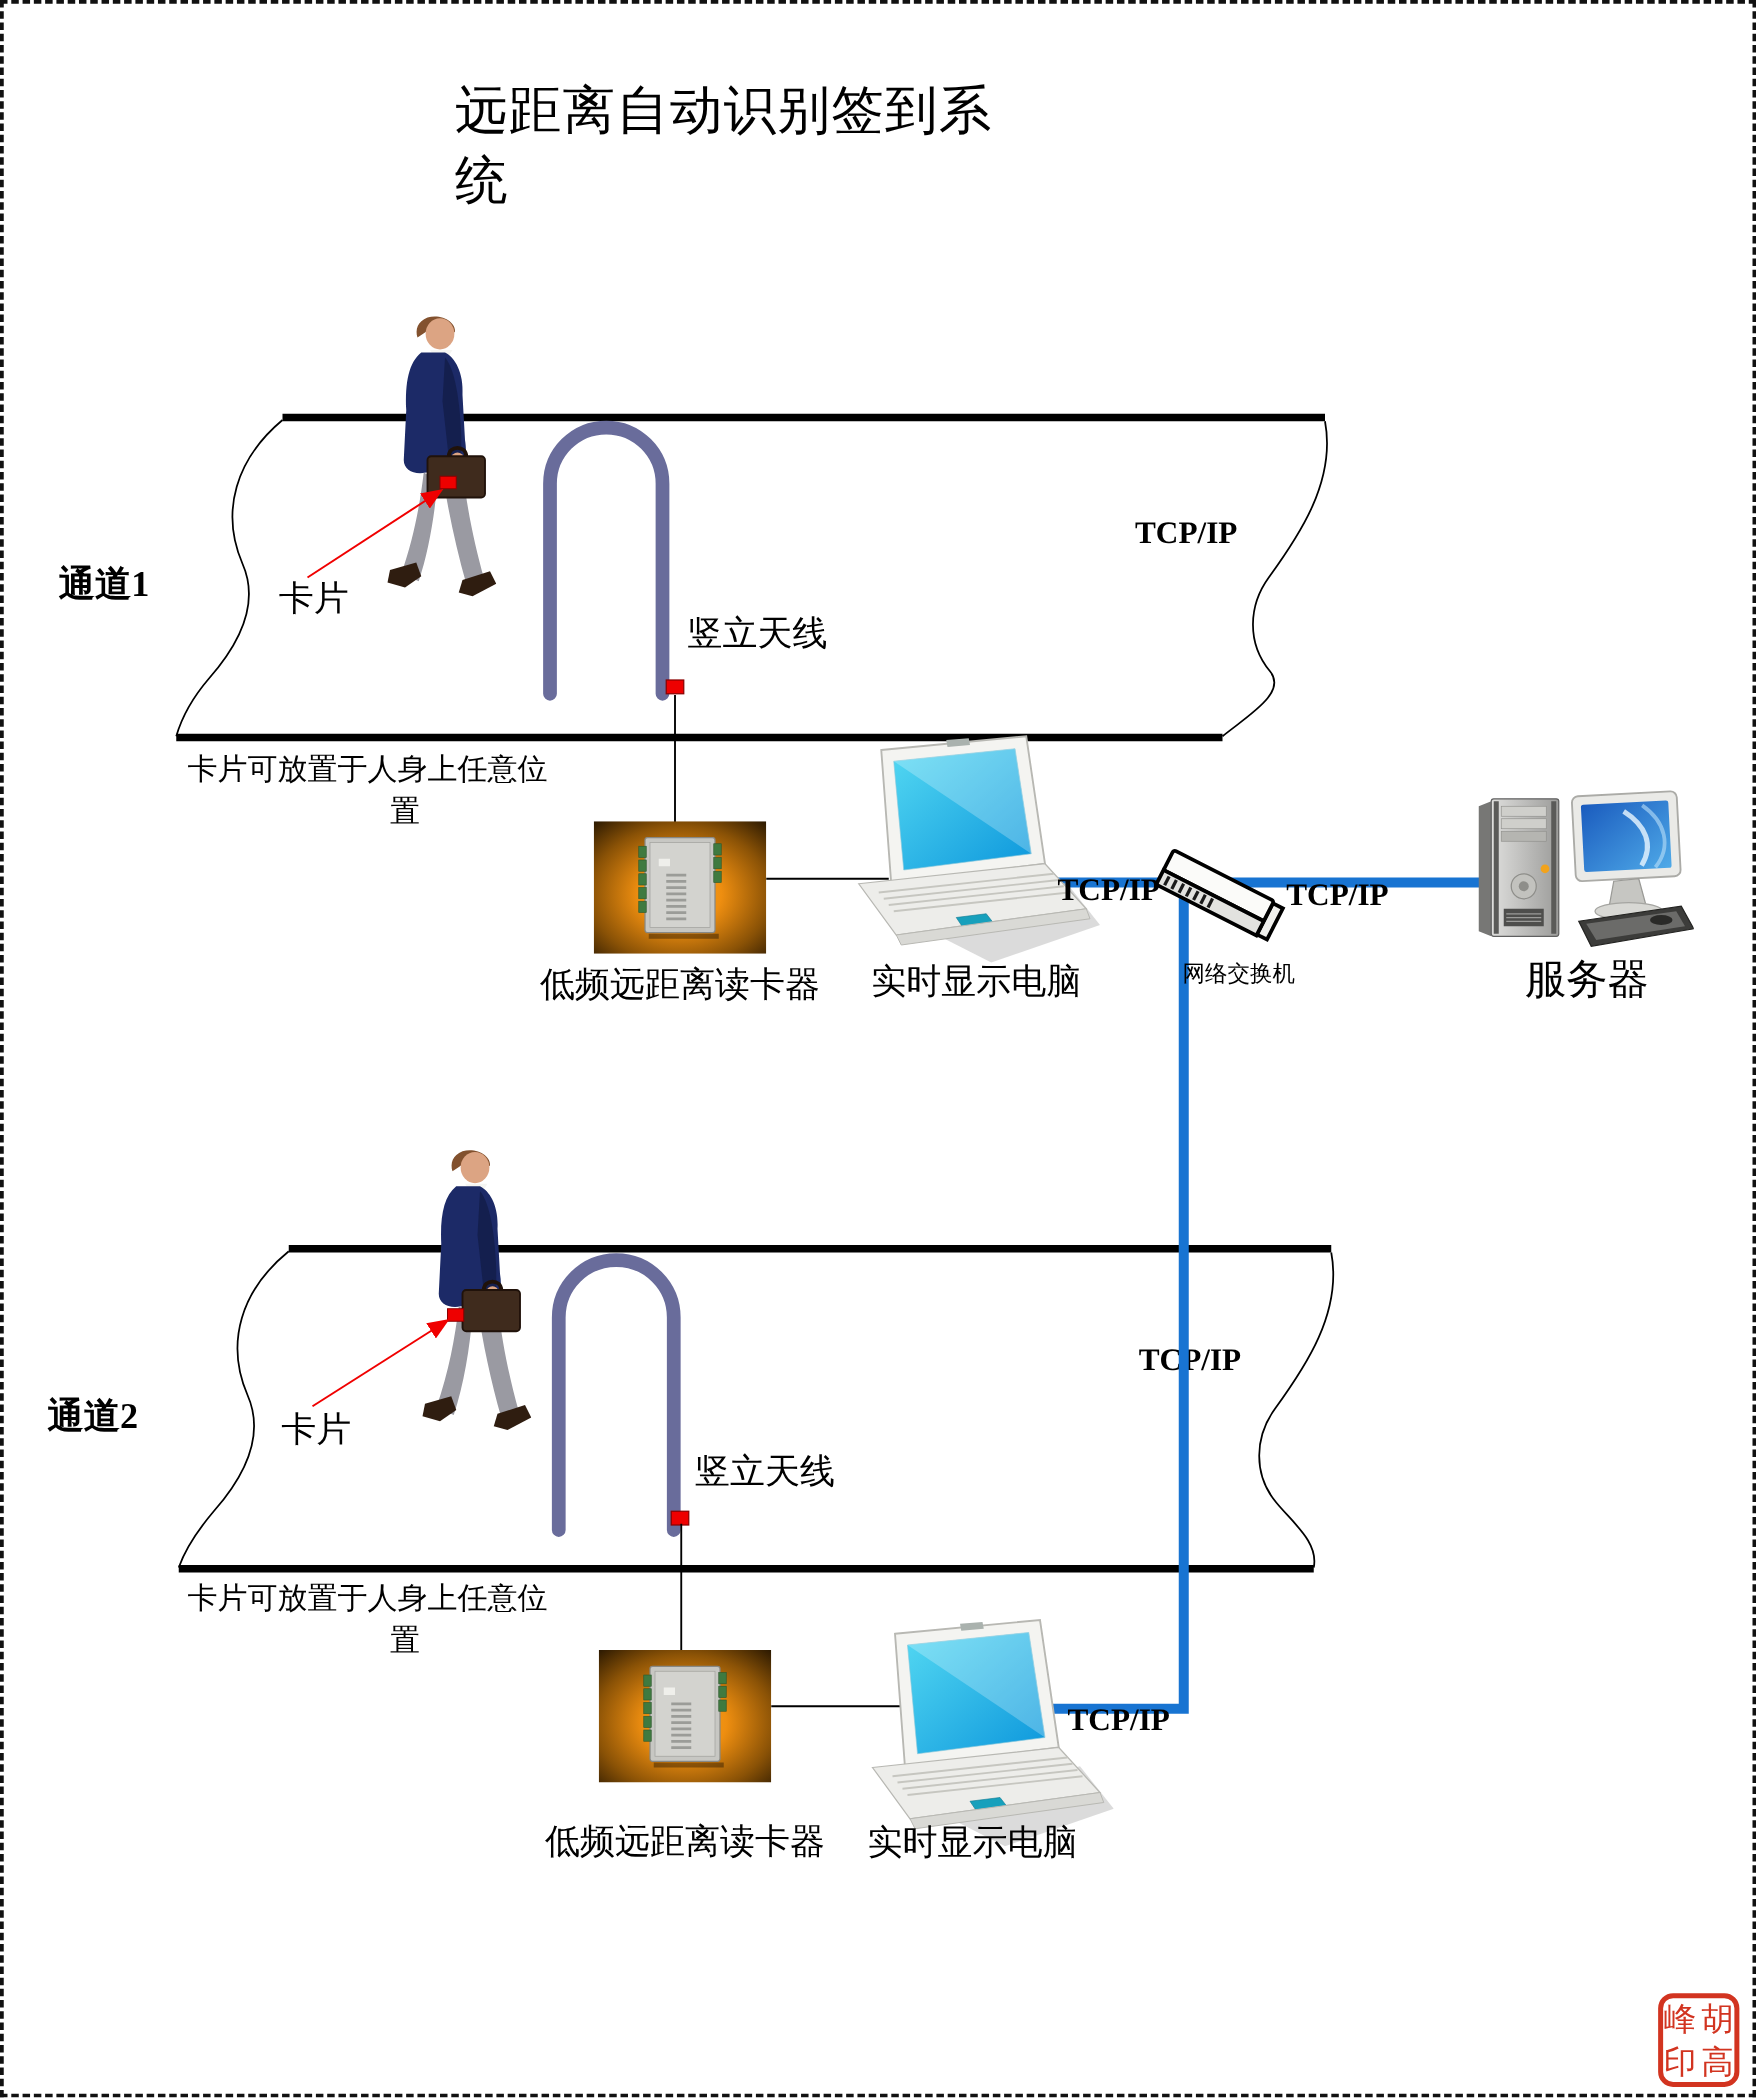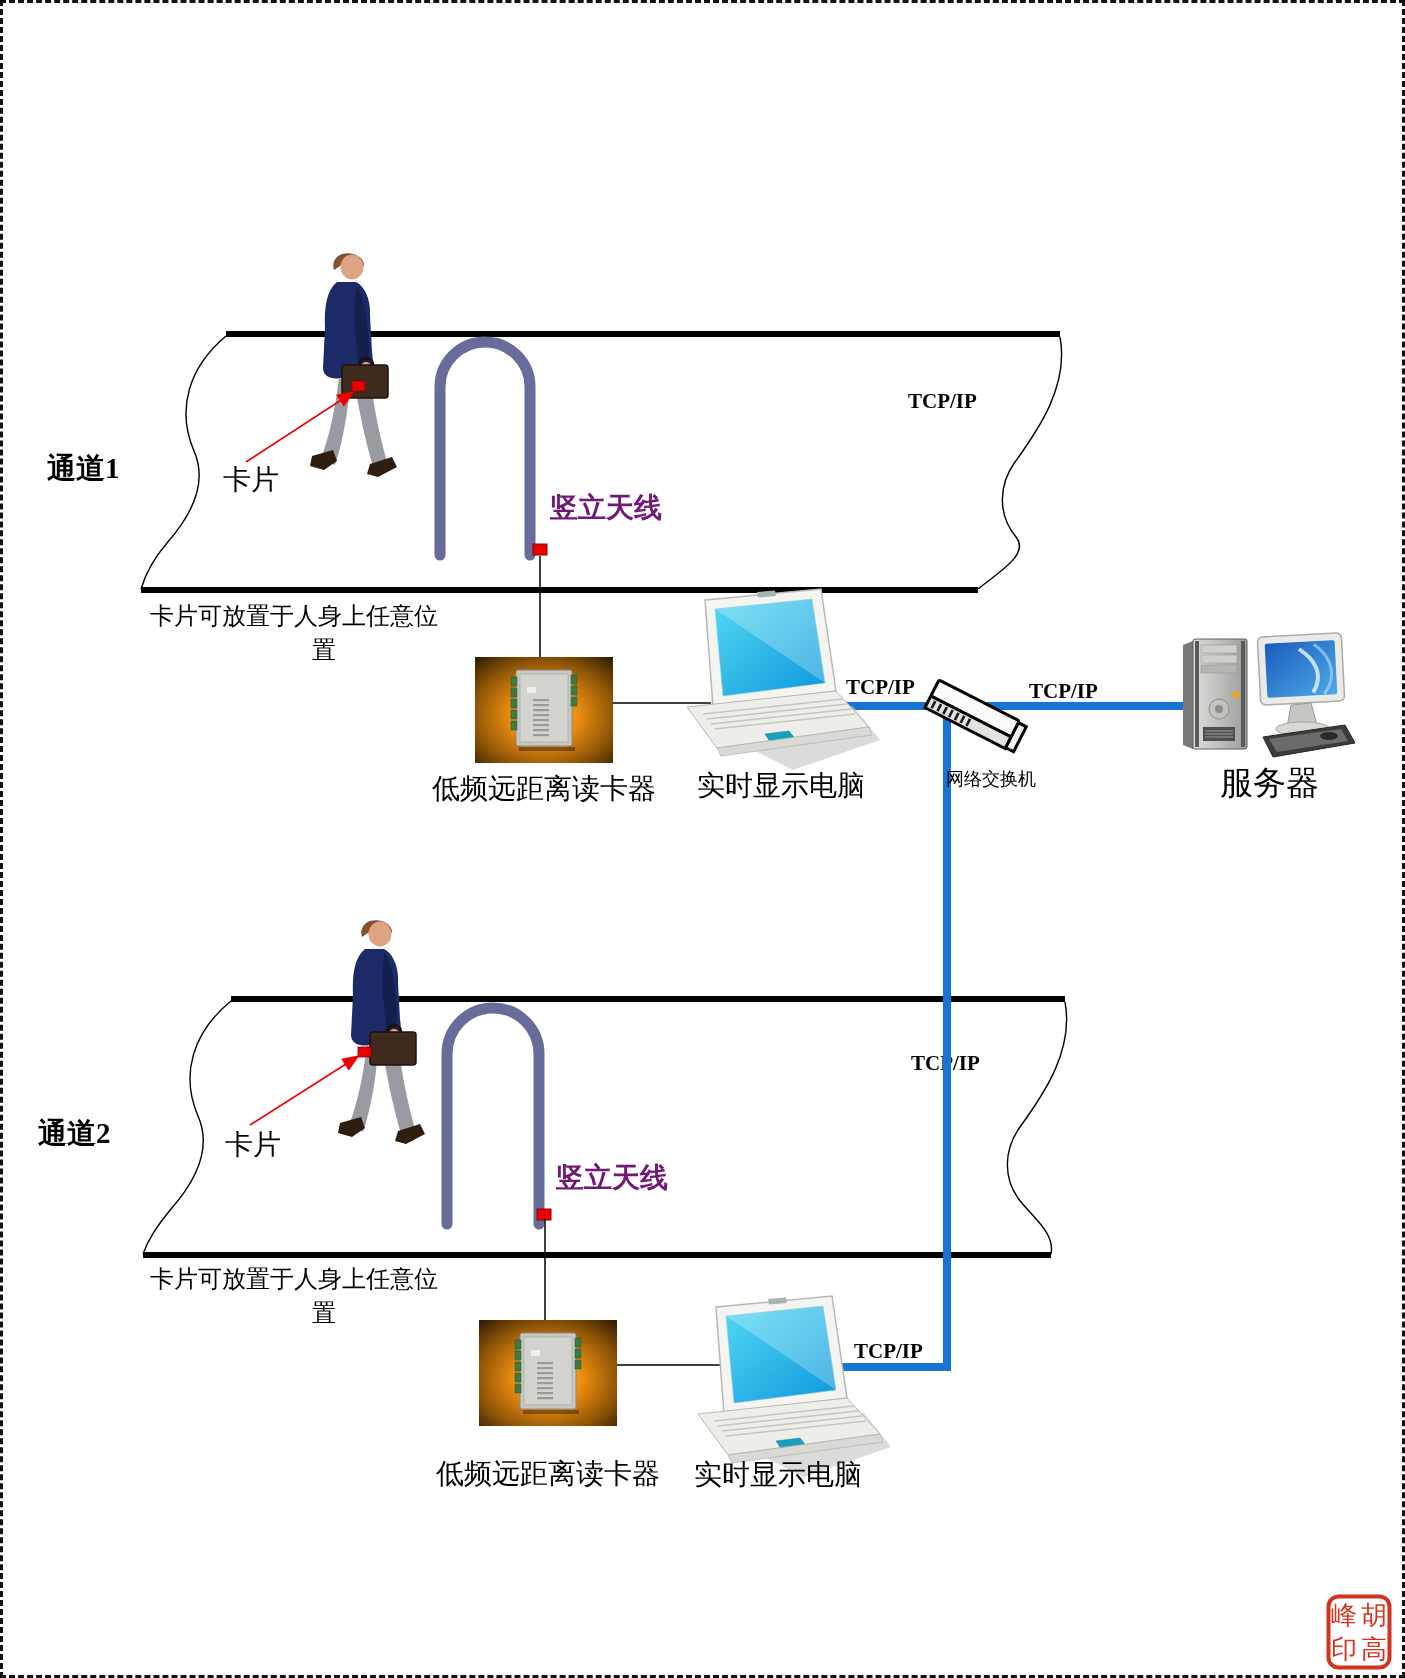--- a/index.html
+++ b/index.html
@@ -14,22 +14,22 @@
     color:#000;
   }
   .layer{position:absolute;left:0;top:0;}
   .lbl{position:absolute;white-space:nowrap;line-height:1.15;z-index:4;}
   .title{
     position:absolute;left:361px;top:57px;width:440px;
     font-size:42px;letter-spacing:1px;z-index:4;
   }
   .chan{font-size:29px;font-weight:bold;}
   .cjk28{font-size:28px;}
-  .brown{color:#701a75;font-weight:bold;}
-  .tcpip{font-size:21px;font-weight:bold;font-family:"Liberation Serif","DejaVu Serif",serif;}
+  .brown{color:#000000;}
+  .tcpip{font-size:25px;font-weight:bold;font-family:"Liberation Serif","DejaVu Serif",serif;margin-top:24px;}
   .note{
     position:absolute;width:348px;font-size:24px;line-height:34px;
     white-space:nowrap;z-index:4;
   }
   .note .c{text-align:center;white-space:normal;}
   .small22{font-size:18px;}
   .big33{font-size:33px;}
   .dev{position:absolute;z-index:3;}
   .under{z-index:1;}
   #base-svg{z-index:1;}
@@ -303,20 +303,21 @@
       <rect x="3.5" y="3.5" width="61" height="71" rx="10" fill="none" stroke="#D23420" stroke-width="4"></rect>
       <g fill="#D23420" font-size="26" text-anchor="middle" font-family="'Liberation Serif','DejaVu Serif',serif">
         <text x="49" y="31">胡</text>
         <text x="49" y="65">高</text>
         <text x="19" y="31">峰</text>
         <text x="19" y="65">印</text>
       </g>
     </svg>
   </div>
 
+  <div class="title">远距离自动识别签到系统</div>
 
   <div class="lbl chan" style="left:44px;top:449px;">通道1</div>
   <div class="lbl cjk28" style="left:220px;top:461px;">卡片</div>
   <div class="lbl cjk28 brown" style="left:547px;top:489px;">竖立天线</div>
   <div class="lbl tcpip" style="left:905px;top:386px;">TCP/IP</div>
   <div class="note" style="left:147px;top:596px;">
     <div>卡片可放置于人身上任意位</div>
     <div class="c">置</div>
   </div>
   <div class="lbl cjk28" style="left:429px;top:770px;">低频远距离读卡器</div>

